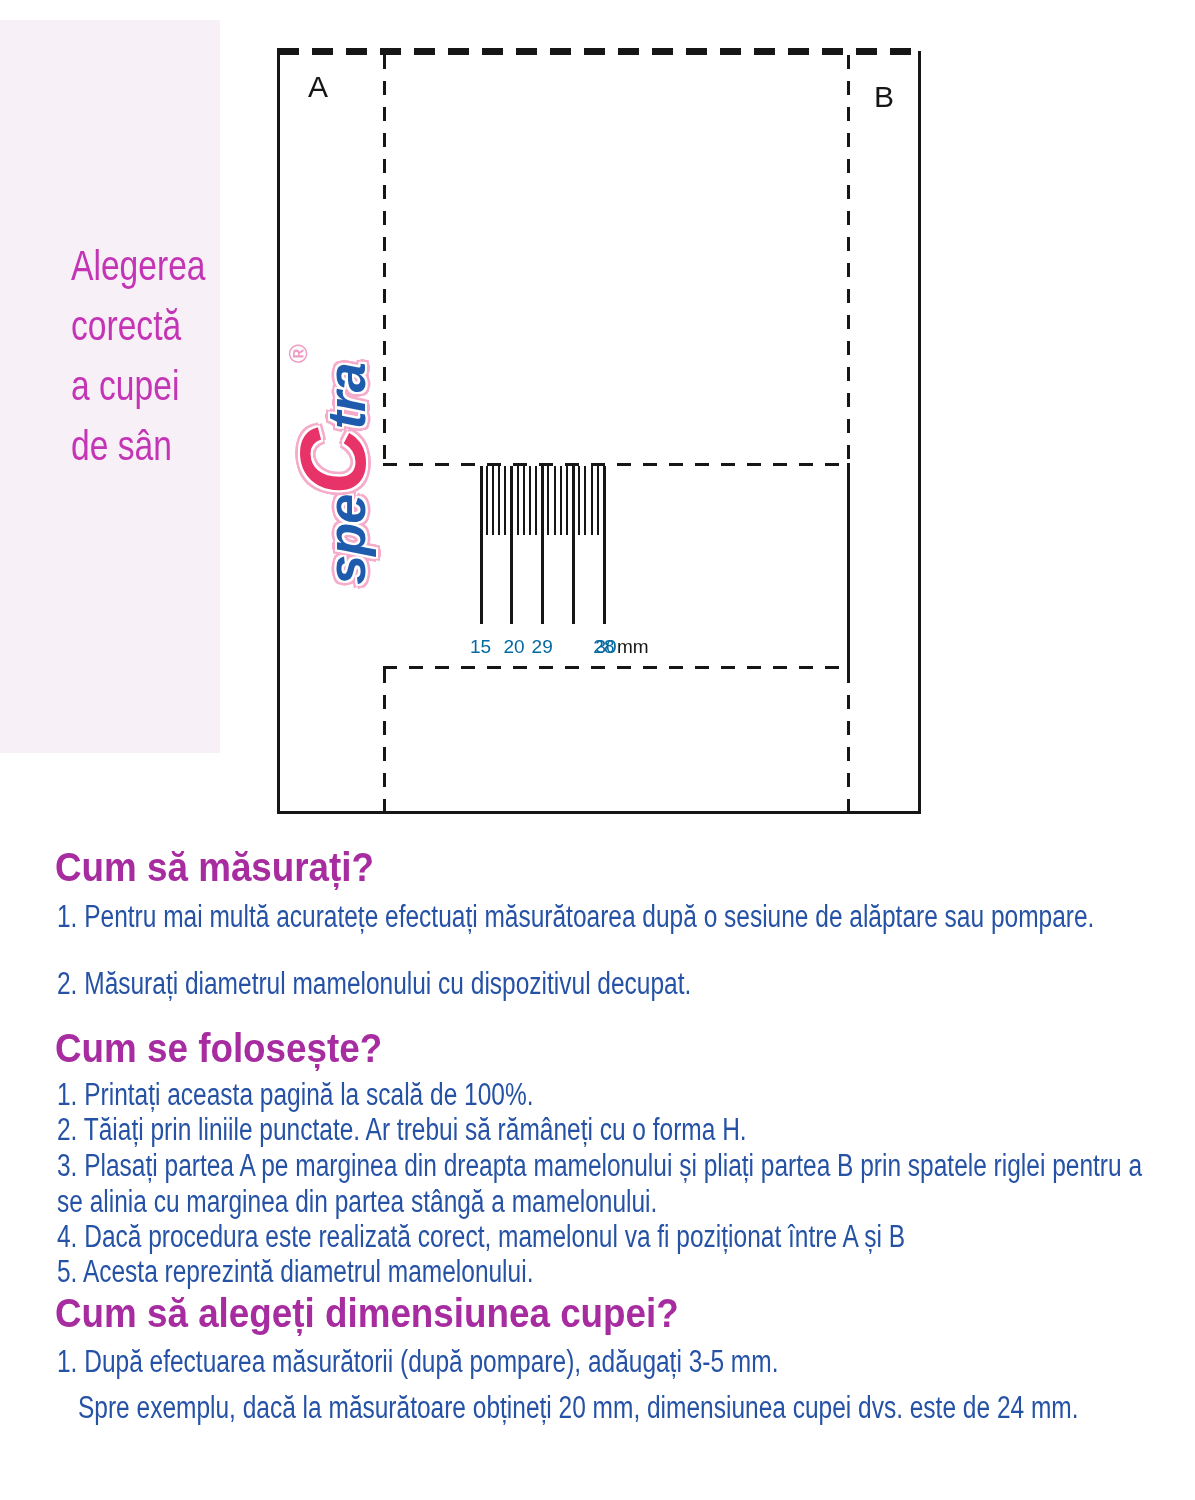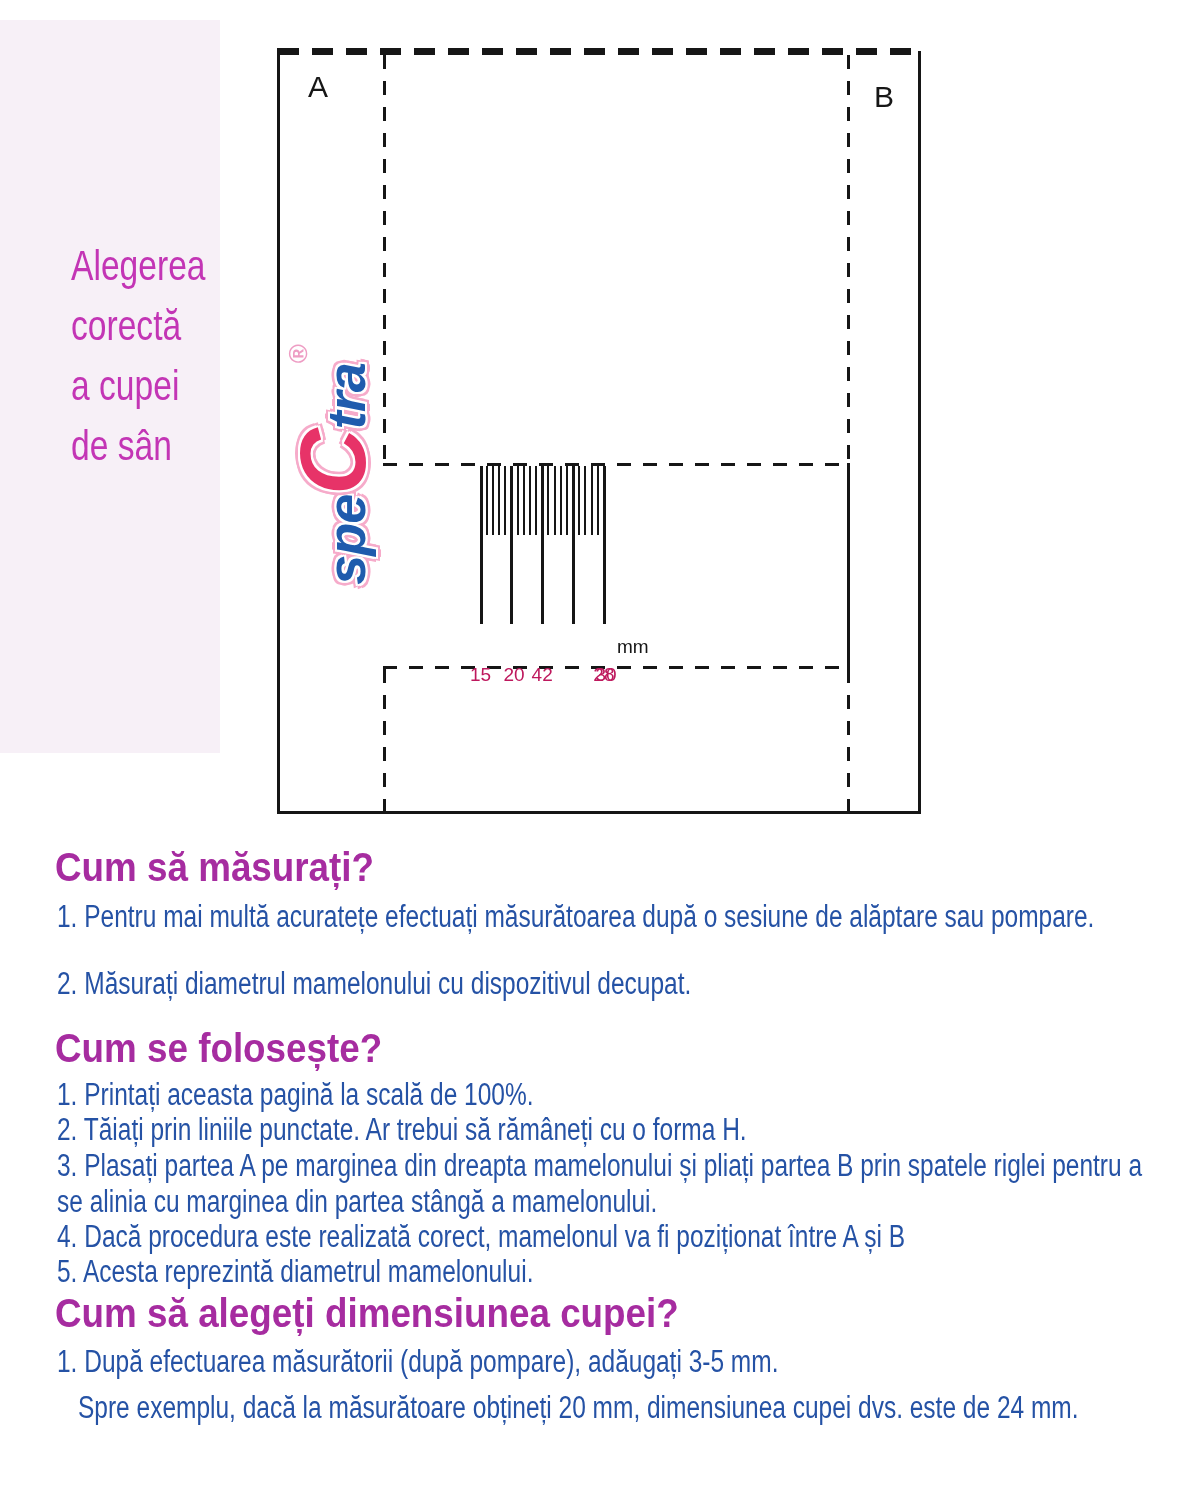--- a/index.html
+++ b/index.html
@@ -34,21 +34,21 @@
   .dash-h-thin { background: repeating-linear-gradient(to right, #161616 0 14px, transparent 14px 26px); }
   .dash-v-thin { background: repeating-linear-gradient(to bottom, #161616 0 14px, transparent 14px 26px); }
   .corner-label {
     position: absolute; font-size: 30px; color: #161616;
   }
   
   .tick { position: absolute; top: 466px; width: 2px; height: 69px; background: #161616; }
   .tick-major { width: 3px; height: 158px; }
   .ruler-label {
     position: absolute; top: 636px; transform: translateX(-50%);
-    font-size: 19px; color: #be185d; margin-top: 28px;
+    font-size: 19px; color: #0369a1;
   }
   .ruler-unit { position: absolute; left: 617px; top: 636px; font-size: 19px; color: #161616; }
   
   .logo {
     position: absolute; left: 332px; top: 465px;
     transform: translate(-50%, -50%) rotate(-90deg);
     white-space: nowrap;
     font-style: italic; font-weight: bold;
     letter-spacing: -1px;
     line-height: 1;
@@ -126,21 +126,21 @@
         <div class="tick" style="left: 559.71px;"></div>
         <div class="tick" style="left: 565.88px;"></div>
         <div class="tick tick-major" style="left: 572.05px;"></div>
         <div class="tick" style="left: 578.22px;"></div>
         <div class="tick" style="left: 584.39px;"></div>
         <div class="tick" style="left: 590.56px;"></div>
         <div class="tick" style="left: 596.73px;"></div>
         <div class="tick tick-major" style="left: 602.9px;"></div>
         <span class="ruler-label" style="left: 480.5px;">15</span>
         <span class="ruler-label" style="left: 514px;">20</span>
-        <span class="ruler-label" style="left: 542.2px;">42</span>
+        <span class="ruler-label" style="left: 542.2px;">29</span>
         <span class="ruler-label" style="left: 606px;">30</span>
         <span class="ruler-label" style="left: 603.9px;">28</span>
       </div>
 
     <div class="logo"><span class="lg-b">spe</span><span class="lg-c">C</span><span class="lg-b">tra</span><span class="lg-r">®</span></div>
   </div>
 
   <div class="h-mag condh" style="top:845px;">Cum să măsurați?</div>
   <div class="body-item cond" style="top:899px; width:1345px;">1. Pentru mai multă acuratețe efectuați măsurătoarea după o sesiune de alăptare sau pompare.</div>
   <div class="body-item cond nowrap" style="top:966px;">2. Măsurați diametrul mamelonului cu dispozitivul decupat.</div>

